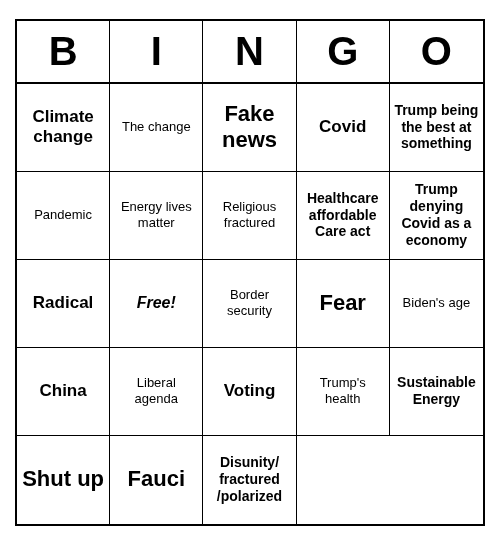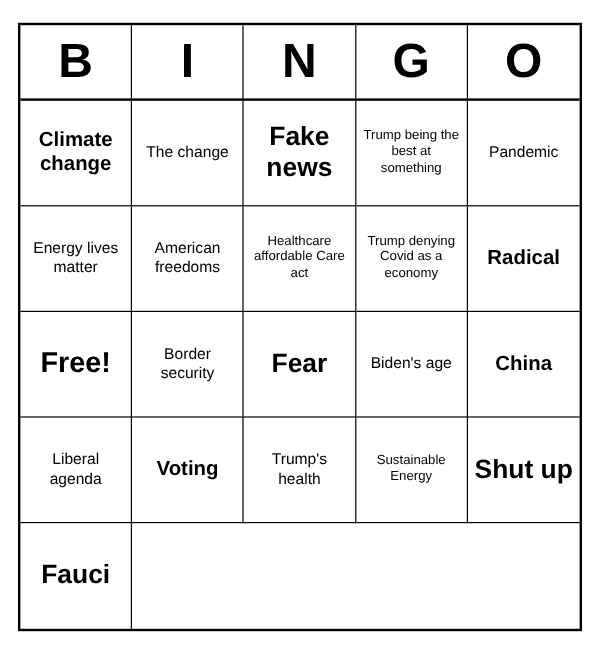--- a/index.html
+++ b/index.html
@@ -55,54 +55,58 @@
     }
     .bingo-cell.large-text {
       font-size: 22px;
       font-weight: bold;
     }
     .bingo-cell.medium-text {
       font-size: 17px;
       font-weight: bold;
     }
     .bingo-cell.free-cell {
-      font-size: 24px;
+      font-size: 16px;
       font-weight: bold;
+      font-style: italic;
     }
     .bingo-cell.small-text {
-      font-size: 11px;
+      font-size: 14px;
+      font-weight: bold;
     }
   </style>
 </head>
 <body>
 
 <div class="bingo-card">
   <div class="bingo-header">
   <div class="bingo-header-cell">B</div>
       <div class="bingo-header-cell">I</div>
       <div class="bingo-header-cell">N</div>
       <div class="bingo-header-cell">G</div>
       <div class="bingo-header-cell">O</div>
     </div>
   <div class="bingo-grid">
   <div class="bingo-cell medium-text">Climate change</div>
       <div class="bingo-cell">The change</div>
       <div class="bingo-cell large-text">Fake news</div>
+      <div class="bingo-cell medium-text">Covid</div>
       <div class="bingo-cell small-text">Trump being the best at something</div>
       <div class="bingo-cell">Pandemic</div>
       <div class="bingo-cell">Energy lives matter</div>
-      <div class="bingo-cell">American freedoms</div>
+      <div class="bingo-cell">Religious fractured</div>
       <div class="bingo-cell small-text">Healthcare affordable Care act</div>
       <div class="bingo-cell small-text">Trump denying Covid as a economy</div>
       <div class="bingo-cell medium-text">Radical</div>
       <div class="bingo-cell free-cell">Free!</div>
       <div class="bingo-cell">Border security</div>
       <div class="bingo-cell large-text">Fear</div>
       <div class="bingo-cell">Biden's age</div>
       <div class="bingo-cell medium-text">China</div>
       <div class="bingo-cell">Liberal agenda</div>
       <div class="bingo-cell medium-text">Voting</div>
       <div class="bingo-cell">Trump's health</div>
       <div class="bingo-cell small-text">Sustainable Energy</div>
       <div class="bingo-cell large-text">Shut up</div>
       <div class="bingo-cell large-text">Fauci</div>
+      <div class="bingo-cell small-text">Disunity/ fractured /polarized</div>
     </div>
 </div>
 
 </body></html>

